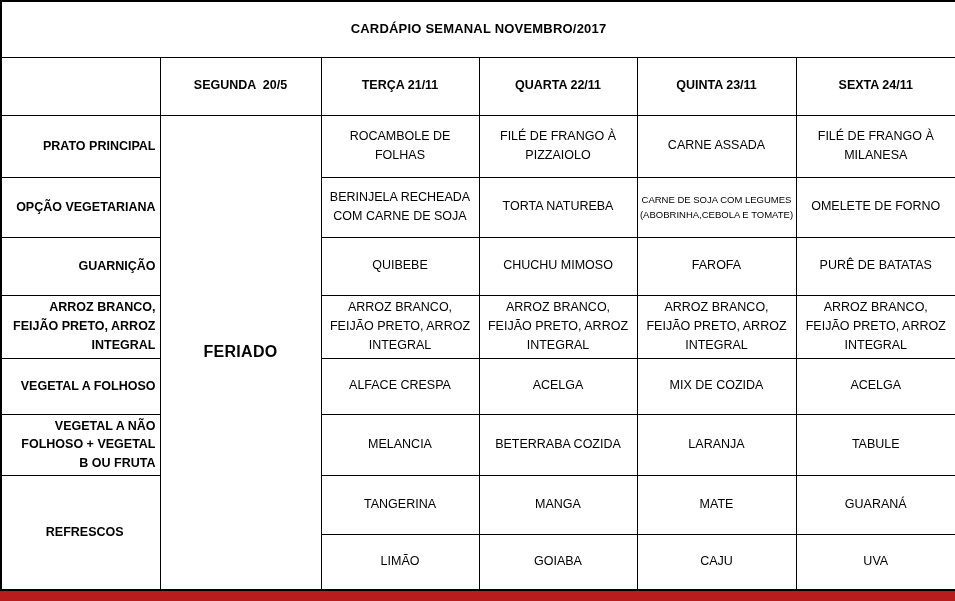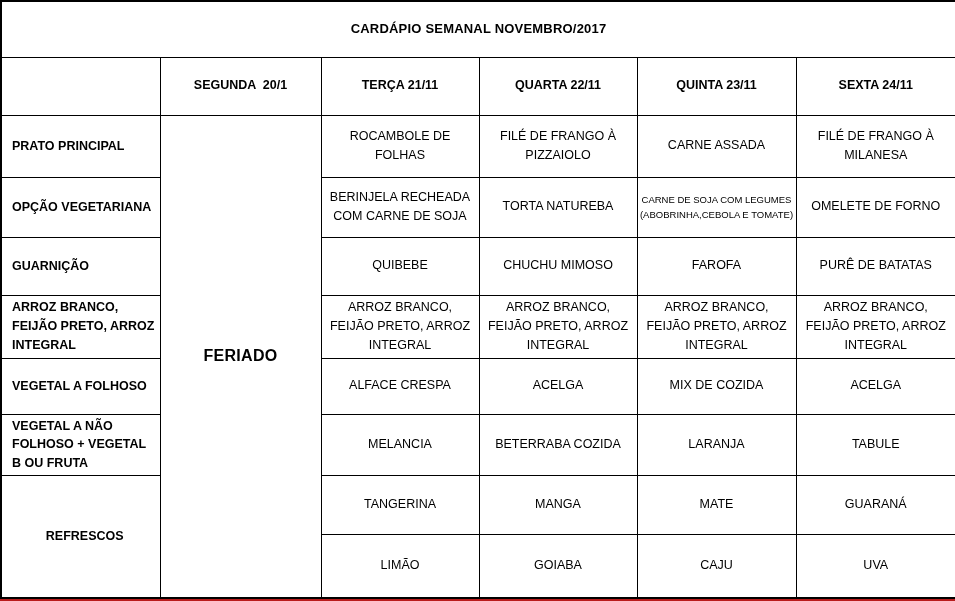--- a/index.html
+++ b/index.html
@@ -38,21 +38,21 @@
     font-size: 13px;
     letter-spacing: 0.2px;
   }
   td.day-header {
     font-weight: bold;
     font-size: 12.5px;
     white-space: pre;
   }
   td.row-label {
     font-weight: bold;
-    text-align: left;
+    text-align: right;
     padding-left: 10px;
     line-height: 1.5;
   }
   td.row-label.label-center {
     text-align: center;
     padding-left: 12px;
   }
   td.holiday-cell {
     font-weight: bold;
     font-size: 16px;
@@ -79,21 +79,21 @@
       <col style="width:160px">
     </colgroup>
 
     <tbody>
         <tr style="height:56px">
       <td colspan="6" class="title-cell">CARDÁPIO SEMANAL NOVEMBRO/2017</td>
     </tr>
 
     <tr style="height:58px">
       <td></td>
-      <td class="day-header">SEGUNDA  20/1</td>
+      <td class="day-header">SEGUNDA  20/5</td>
       <td class="day-header">TERÇA 21/11</td>
       <td class="day-header">QUARTA 22/11</td>
       <td class="day-header">QUINTA 23/11</td>
       <td class="day-header">SEXTA 24/11</td>
     </tr>
 
     <tr style="height:62px">
       <td class="row-label">PRATO PRINCIPAL</td>
       <td class="holiday-cell" rowspan="8">FERIADO</td>
       <td>ROCAMBOLE DE FOLHAS</td>
@@ -143,21 +143,21 @@
     </tr>
 
     <tr style="height:59px">
       <td class="row-label label-center" rowspan="2">REFRESCOS</td>
       <td>TANGERINA</td>
       <td>MANGA</td>
       <td>MATE</td>
       <td>GUARANÁ</td>
     </tr>
 
-    <tr style="height:64px">
+    <tr style="height:56px">
       <td>LIMÃO</td>
       <td>GOIABA</td>
       <td>CAJU</td>
       <td>UVA</td>
     </tr>
   </tbody>
     </table>
 </div>
 
 </body></html>

